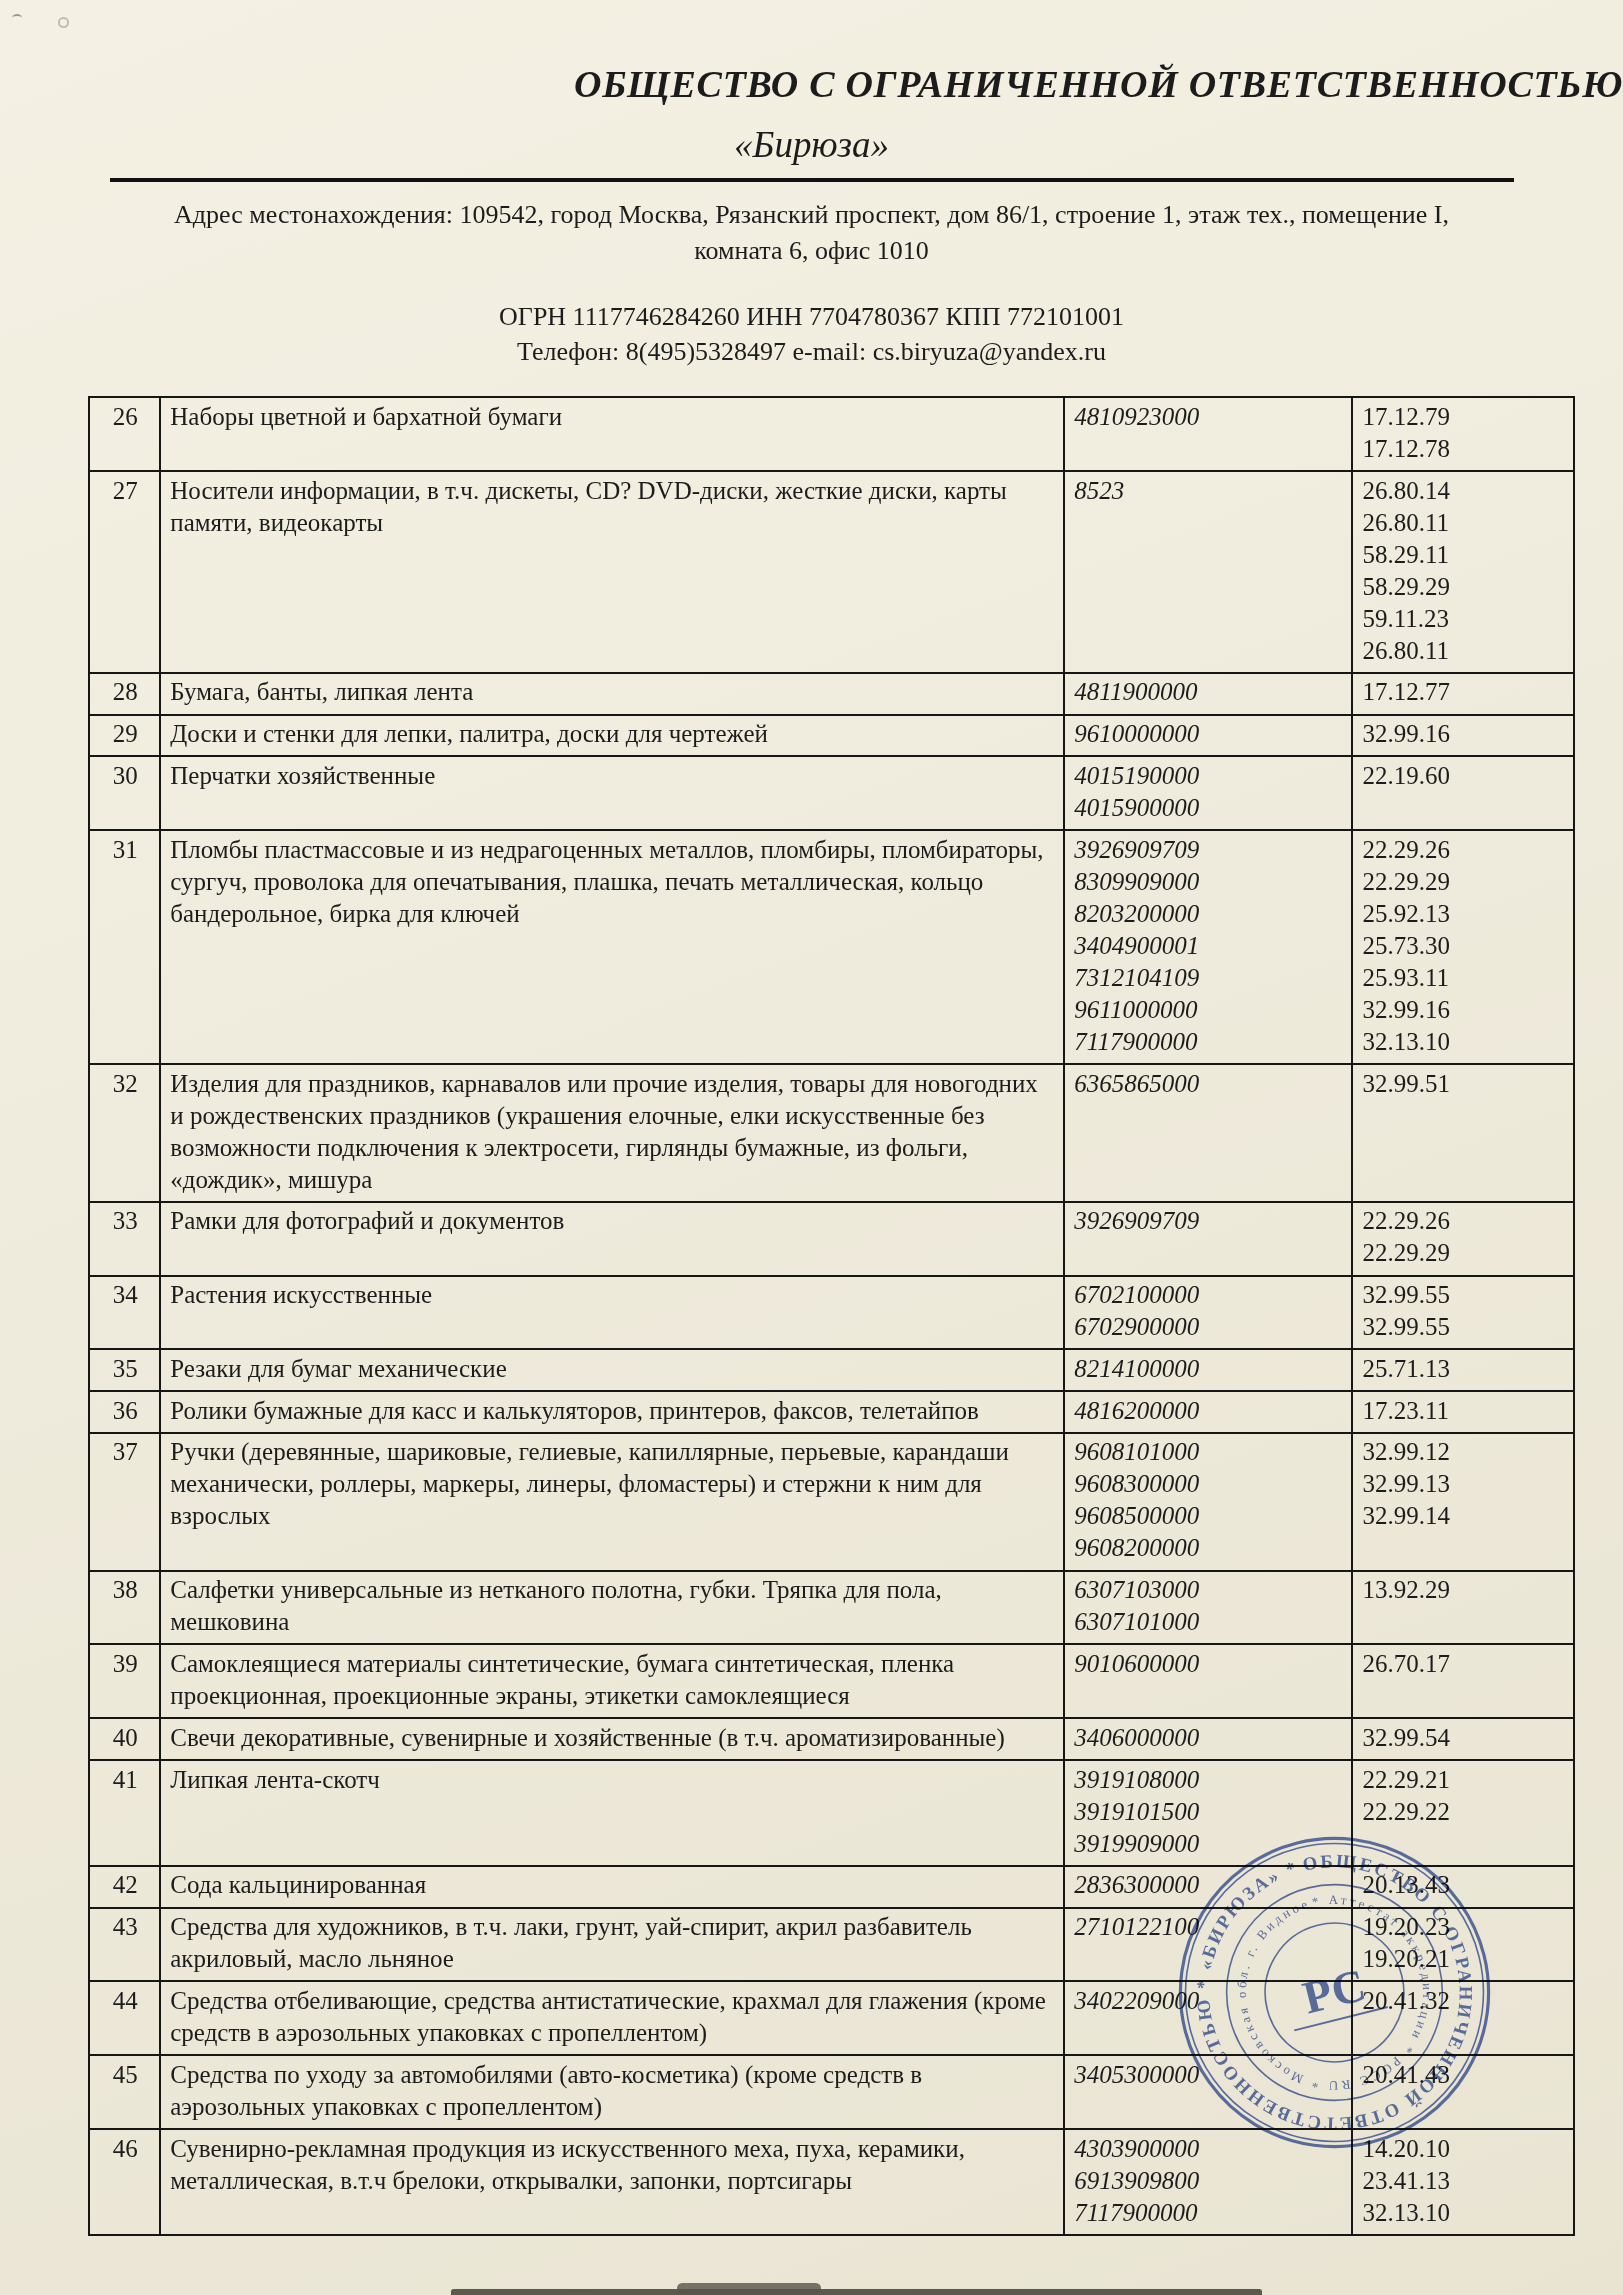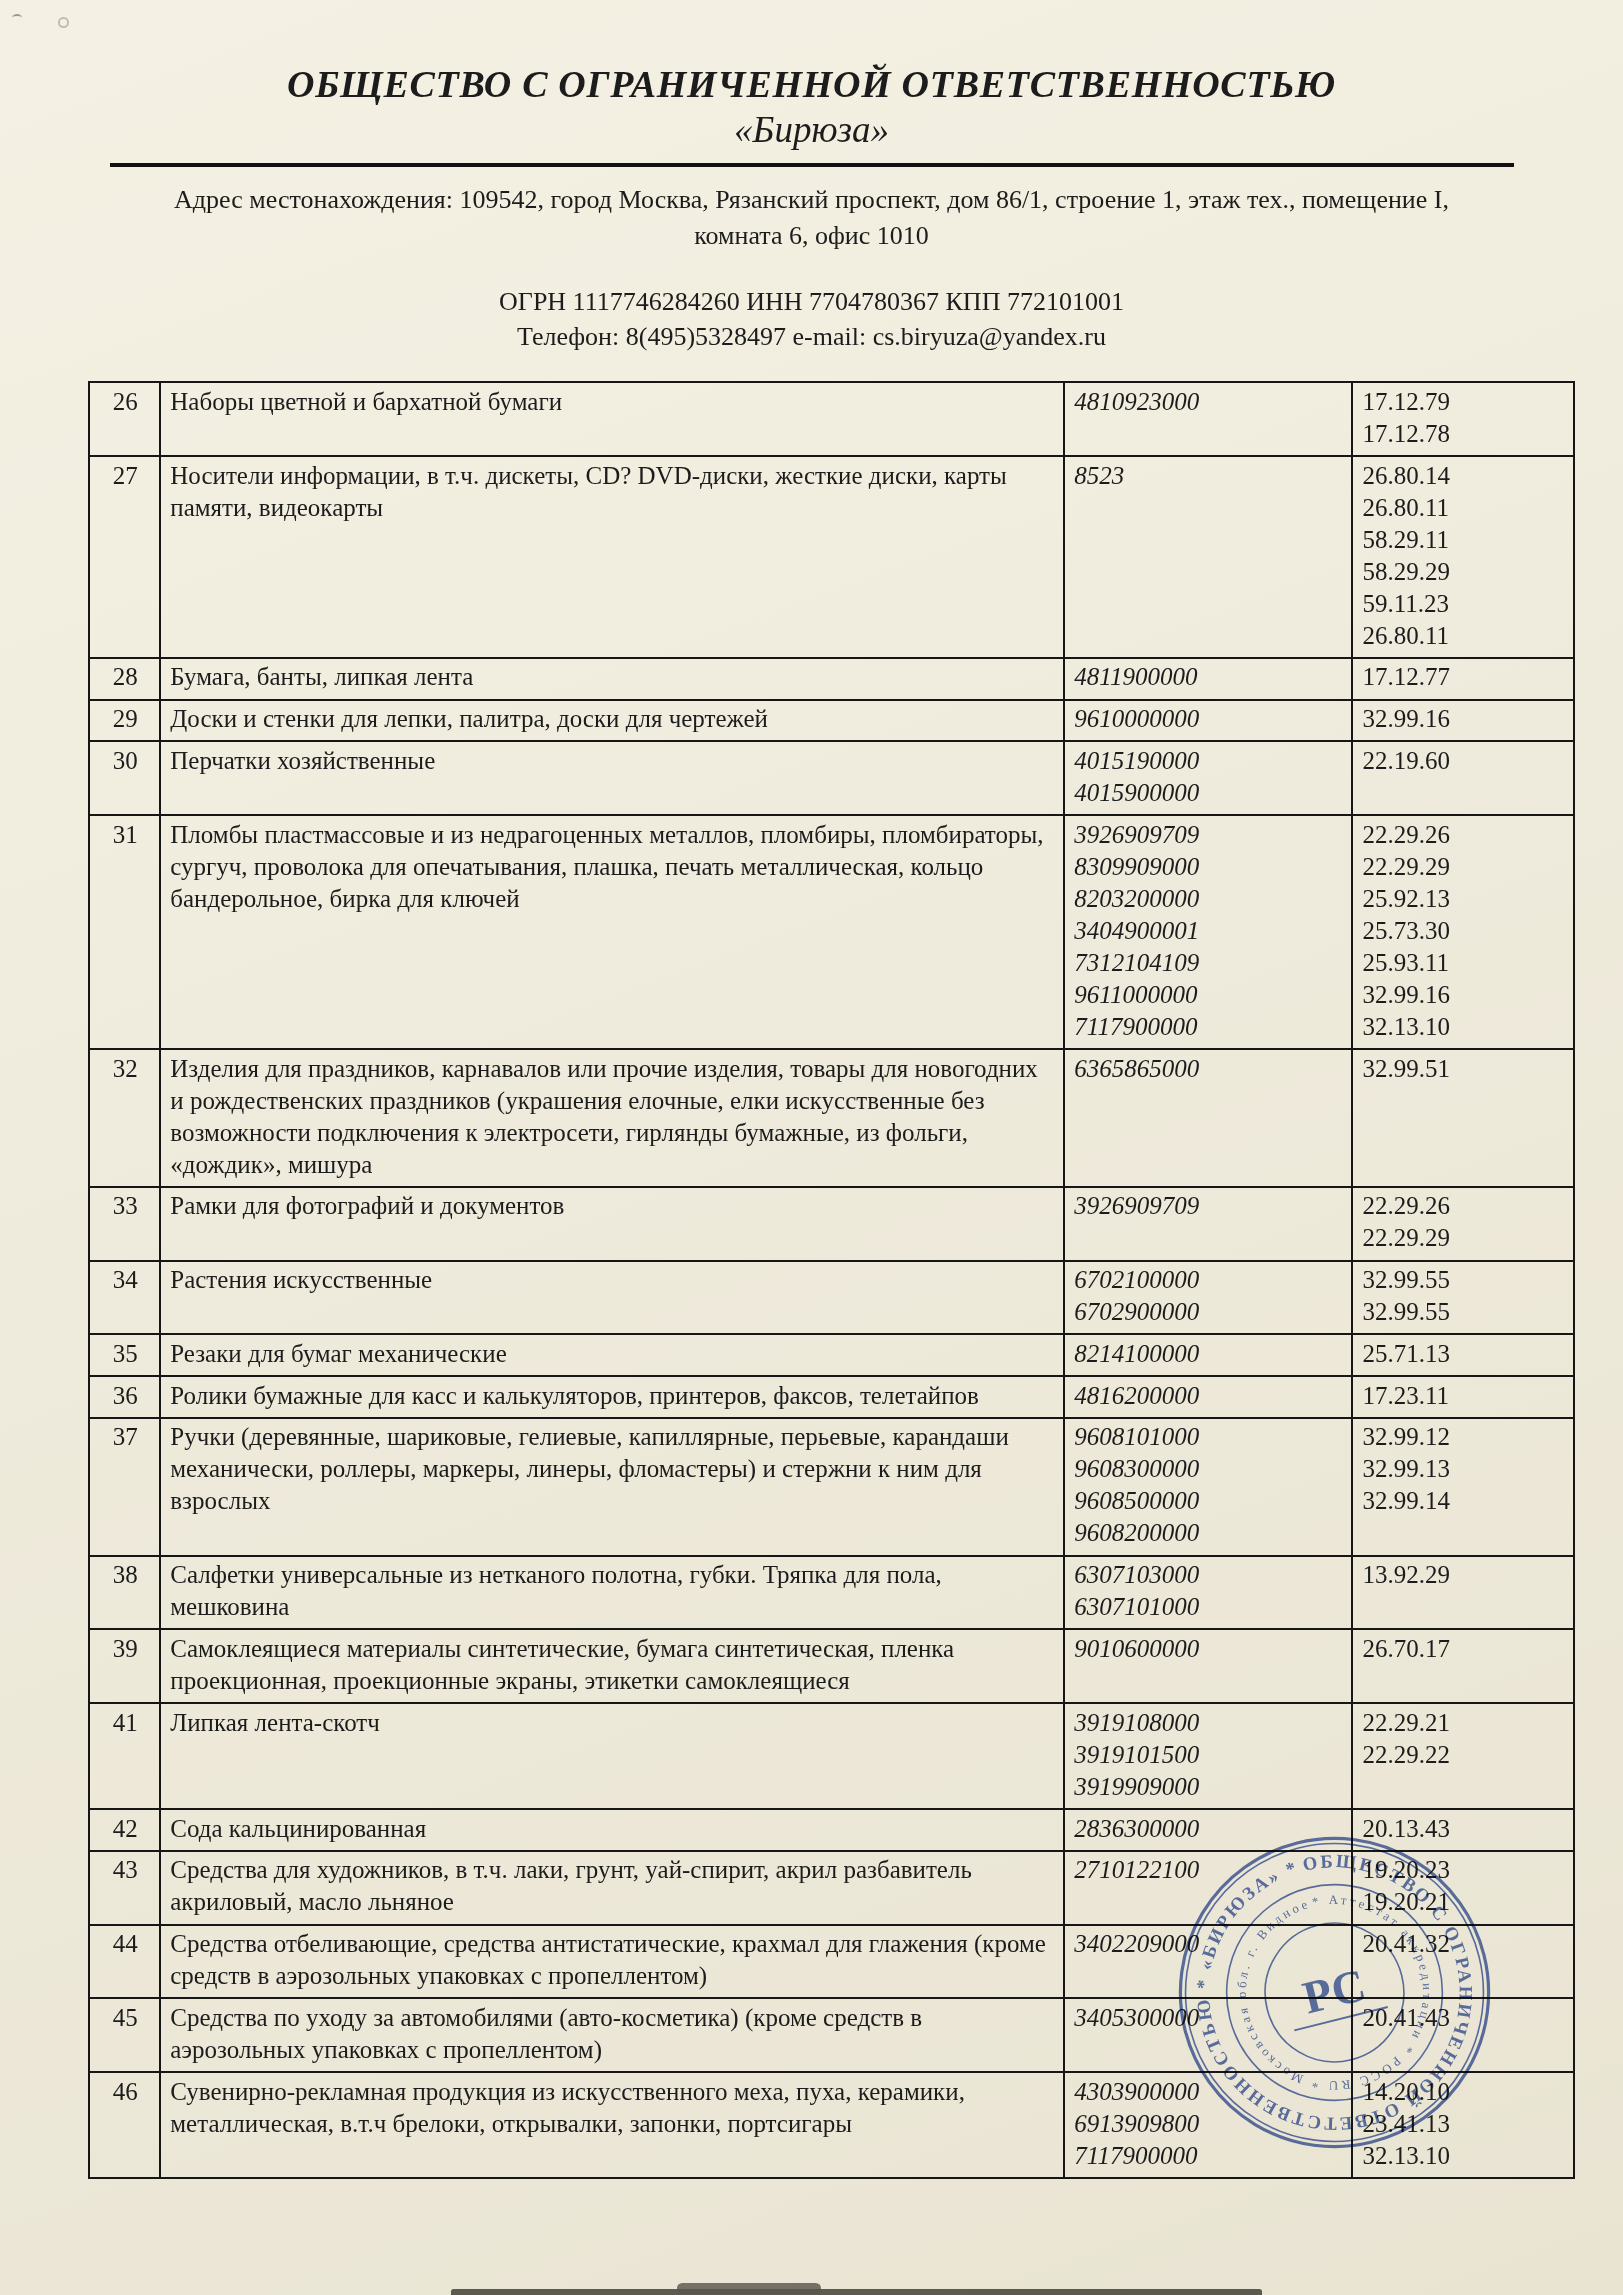--- a/index.html
+++ b/index.html
@@ -18,21 +18,22 @@
     color: #1c1c1c;
   }
 
   
   .doc-header { padding-top: 62px; text-align: center; }
   .org-type {
     font-size: 38px;
     font-weight: bold;
     font-style: italic;
     letter-spacing: 0.7px;
-    margin: 0 0 2px 0;
+    margin: 0 0 17px 0;
+    text-align: right;
   }
   .org-name {
     font-size: 37px;
     font-weight: normal;
     font-style: italic;
     margin: 0;
   }
   .header-rule {
     width: 1404px;
     height: 4.6px;
@@ -243,20 +244,26 @@
           <td class="col-desc">Салфетки универсальные из нетканого полотна, губки. Тряпка для пола, мешковина</td>
           <td class="col-code">6307103000
 6307101000</td>
           <td class="col-okpd">13.92.29</td>
         </tr>
         <tr>
           <td class="col-num">39</td>
           <td class="col-desc">Самоклеящиеся материалы синтетические, бумага синтетическая, пленка проекционная, проекционные экраны, этикетки самоклеящиеся</td>
           <td class="col-code">9010600000</td>
           <td class="col-okpd">26.70.17</td>
+        </tr>
+        <tr>
+          <td class="col-num">40</td>
+          <td class="col-desc">Свечи декоративные, сувенирные и хозяйственные (в т.ч. ароматизированные)</td>
+          <td class="col-code">3406000000</td>
+          <td class="col-okpd">32.99.54</td>
         </tr>
         <tr>
           <td class="col-num">41</td>
           <td class="col-desc">Липкая лента-скотч</td>
           <td class="col-code">3919108000
 3919101500
 3919909000</td>
           <td class="col-okpd">22.29.21
 22.29.22</td>
         </tr>

